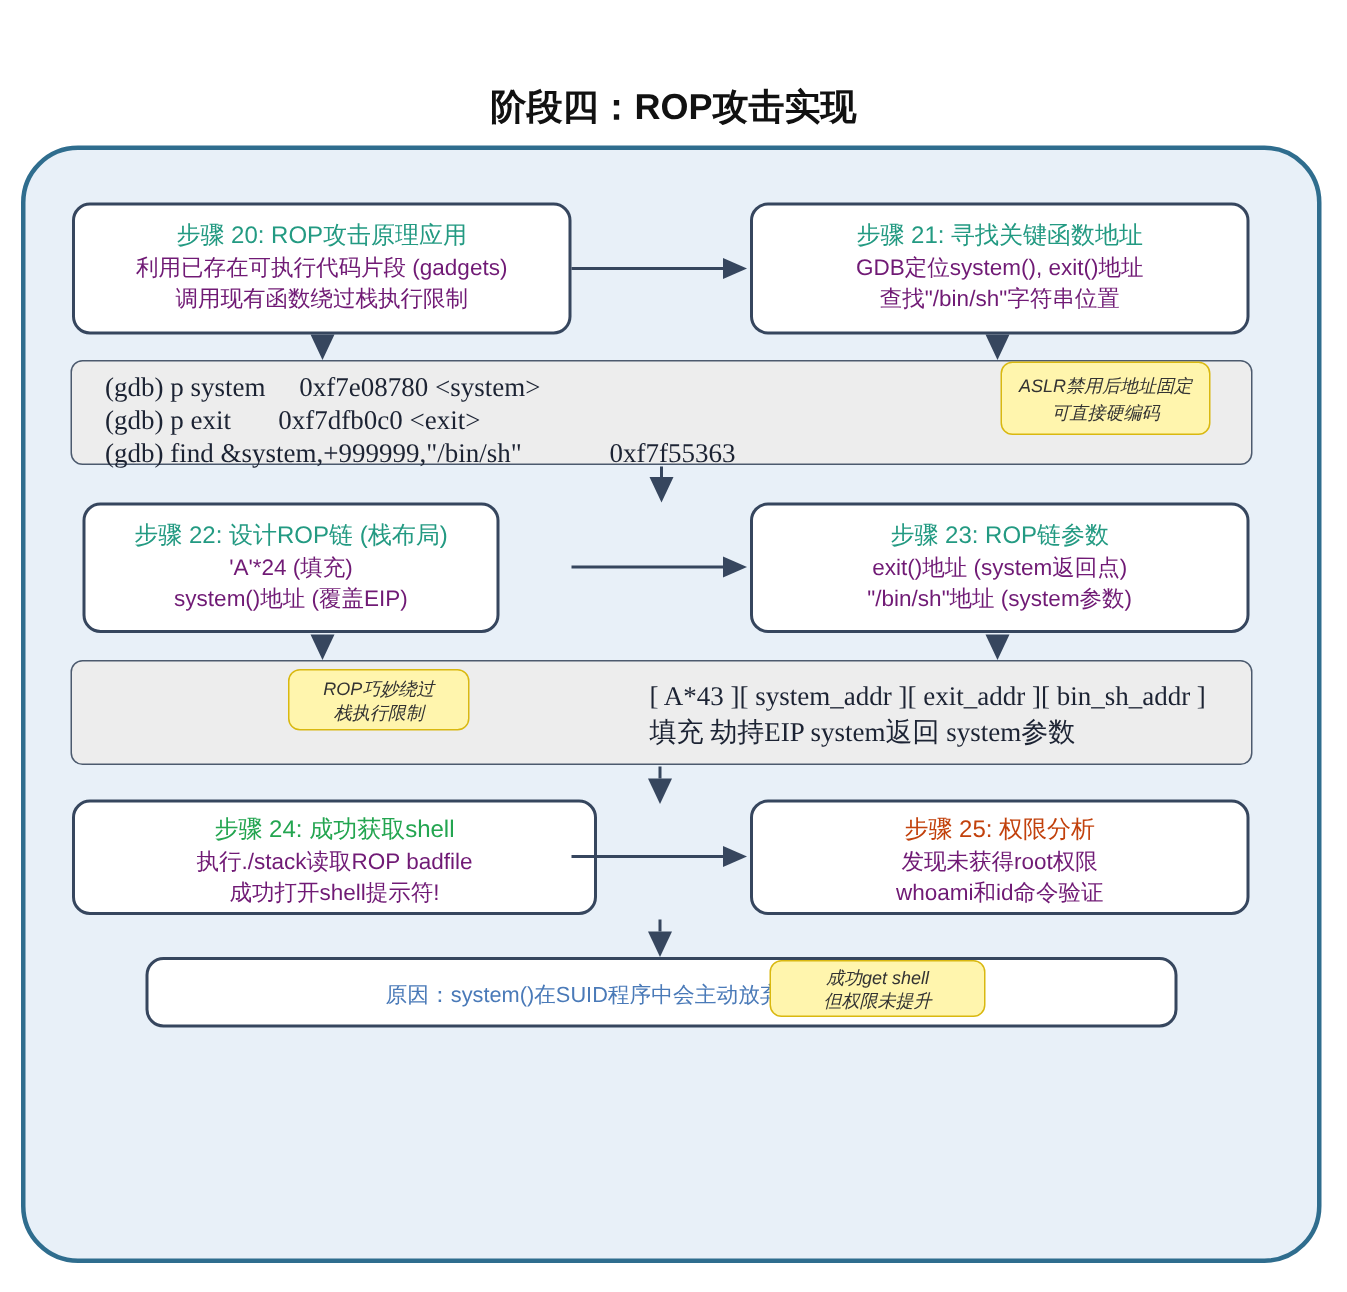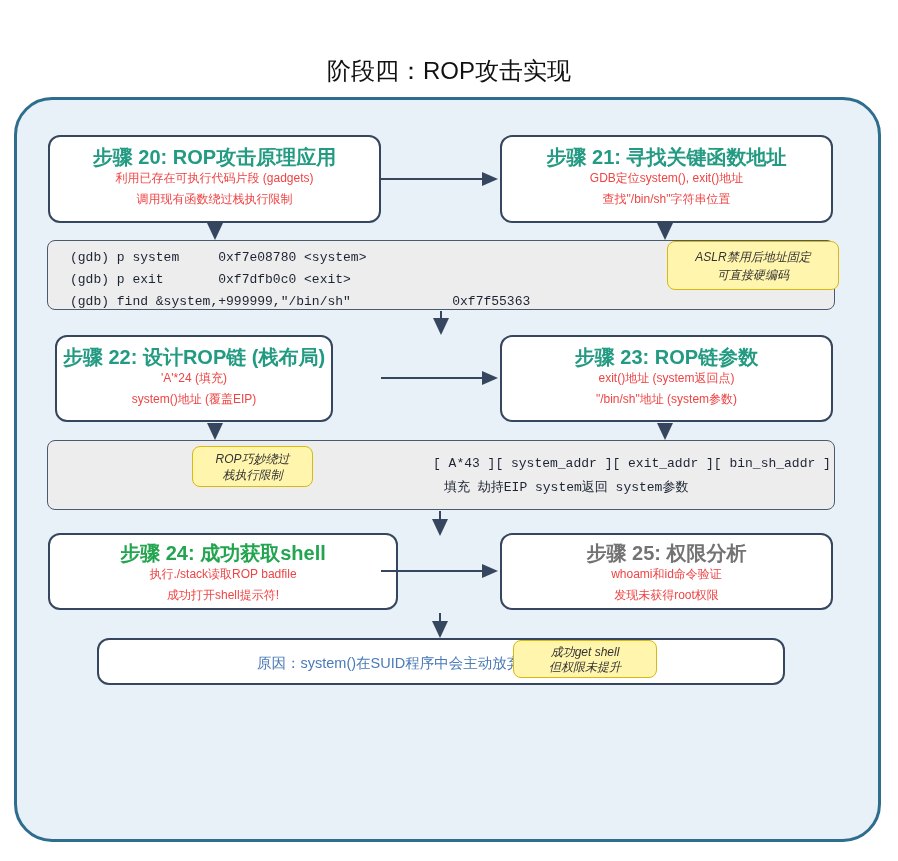--- a/index.html
+++ b/index.html
@@ -3,45 +3,45 @@
 <meta charset="utf-8">
 <style>
   html,body{margin:0;padding:0;background:#ffffff;}
   .page{
     position:relative;width:898px;height:861px;overflow:hidden;
     font-family:"Liberation Sans","DejaVu Sans",sans-serif;
     color:#222838;background:#ffffff;
   }
   .diagram-title{
     position:absolute;top:55px;left:0;width:100%;margin:0;
-    text-align:center;font-size:24px;font-weight:normal;color:#111111;
+    text-align:center;font-size:24px;font-weight:bold;color:#111111;
   }
   .container{
     position:absolute;left:14px;top:97px;width:867px;height:745px;
     background:#e8f0f8;border:3px solid #2f6d8e;border-radius:38px;
     box-sizing:border-box;
   }
   .node{
     position:absolute;background:#ffffff;border:2px solid #36465e;
     border-radius:12px;box-sizing:border-box;text-align:center;
     padding-top:10px;z-index:2;
   }
-  .node-title{font-size:20px;font-weight:bold;line-height:21px;text-align:center;}
-  .node-line{font-size:12px;line-height:21px;color:#ef4444;}
+  .node-title{font-size:16px;font-weight:normal;line-height:21px;text-align:center;}
+  .node-line{font-size:15px;line-height:21px;color:#701a75;}
   .teal{color:#239a82;}
   .green{color:#23a550;}
-  .blue{color:#737373;}
+  .blue{color:#c2410c;}
   .code-block{
     position:absolute;left:47px;width:788px;height:70px;
     background:#ededed;border:1.5px solid #4c5a6e;border-radius:8px;
     box-sizing:border-box;z-index:1;
   }
   .code-text{
-    position:absolute;font-family:Liberation Mono, monospace;
-    font-size:13px;color:#1c2333;white-space:pre;line-height:22px;margin:0;
+    position:absolute;font-family:Liberation Serif, serif;
+    font-size:18px;color:#1c2333;white-space:pre;line-height:22px;margin:0;
   }
   .note{
     position:absolute;background:#fff5ad;border:1.5px solid #d9b810;
     border-radius:8px;box-sizing:border-box;text-align:center;
     font-style:italic;font-size:12px;color:#333333;z-index:4;
   }
   .conclusion{
     position:absolute;left:97px;top:638px;width:688px;height:47px;
     background:#ffffff;border:2px solid #36465e;border-radius:12px;
     box-sizing:border-box;z-index:2;
@@ -88,21 +88,21 @@
 
   <div class="v-head" style="left:207px;top:223px;"></div>
   <div class="v-head" style="left:657px;top:223px;"></div>
 
   <div class="code-block" style="top:240px;">
     <pre class="code-text" style="left:22px;top:6px;">(gdb) p system     0xf7e08780 &lt;system&gt;</pre>
     <pre class="code-text" style="left:22px;top:28px;">(gdb) p exit       0xf7dfb0c0 &lt;exit&gt;</pre>
     <pre class="code-text" style="left:22px;top:50px;">(gdb) find &amp;system,+999999,"/bin/sh"             0xf7f55363</pre>
   </div>
 
-  <div class="note" style="left:667px;top:241px;width:172px;height:49px;padding-top:6px;line-height:18px;">
+  <div class="note" style="left:667px;top:241px;width:140px;height:49px;padding-top:6px;line-height:18px;">
     <div>ASLR禁用后地址固定</div>
     <div>可直接硬编码</div>
   </div>
 
   <div class="v-stem" style="left:440px;top:311px;height:7px;"></div>
   <div class="v-head" style="left:433px;top:318px;"></div>
 
   <div class="node" style="left:55px;top:335px;width:278px;height:87px;">
     <div class="node-title teal">步骤 22: 设计ROP链 (栈布局)</div>
     <div class="node-line">'A'*24 (填充)</div>
@@ -115,40 +115,40 @@
   </div>
 
   <div class="h-line" style="left:381px;top:377px;width:103px;"></div>
   <div class="h-head" style="left:482px;top:371px;"></div>
 
   <div class="v-head" style="left:207px;top:423px;"></div>
   <div class="v-head" style="left:657px;top:423px;"></div>
 
   <div class="code-block" style="top:440px;">
     <pre class="code-text" style="left:385px;top:12px;">[ A*43 ][ system_addr ][ exit_addr ][ bin_sh_addr ]</pre>
-    <pre class="code-text" style="left:396px;top:36px;">填充 劫持EIP system返回 system参数</pre>
+    <pre class="code-text" style="left:385px;top:36px;">填充 劫持EIP system返回 system参数</pre>
   </div>
 
   <div class="note" style="left:192px;top:446px;width:121px;height:41px;padding-top:4px;line-height:16px;">
     <div>ROP巧妙绕过</div>
     <div>栈执行限制</div>
   </div>
 
   <div class="v-stem" style="left:439px;top:511px;height:8px;"></div>
   <div class="v-head" style="left:432px;top:519px;"></div>
 
   <div class="node" style="left:48px;top:533px;width:350px;height:77px;padding-top:8px;">
     <div class="node-title green">步骤 24: 成功获取shell</div>
     <div class="node-line">执行./stack读取ROP badfile</div>
     <div class="node-line">成功打开shell提示符!</div>
   </div>
   <div class="node" style="left:500px;top:533px;width:333px;height:77px;padding-top:8px;">
     <div class="node-title blue">步骤 25: 权限分析</div>
+    <div class="node-line">发现未获得root权限</div>
     <div class="node-line">whoami和id命令验证</div>
-    <div class="node-line">发现未获得root权限</div>
   </div>
 
   <div class="h-line" style="left:381px;top:570px;width:103px;"></div>
   <div class="h-head" style="left:482px;top:564px;"></div>
 
   <div class="v-stem" style="left:439px;top:613px;height:8px;"></div>
   <div class="v-head" style="left:432px;top:621px;"></div>
 
   <div class="conclusion">
     <div class="conclusion-text">原因：system()在SUID程序中会主动放弃提升</div>

